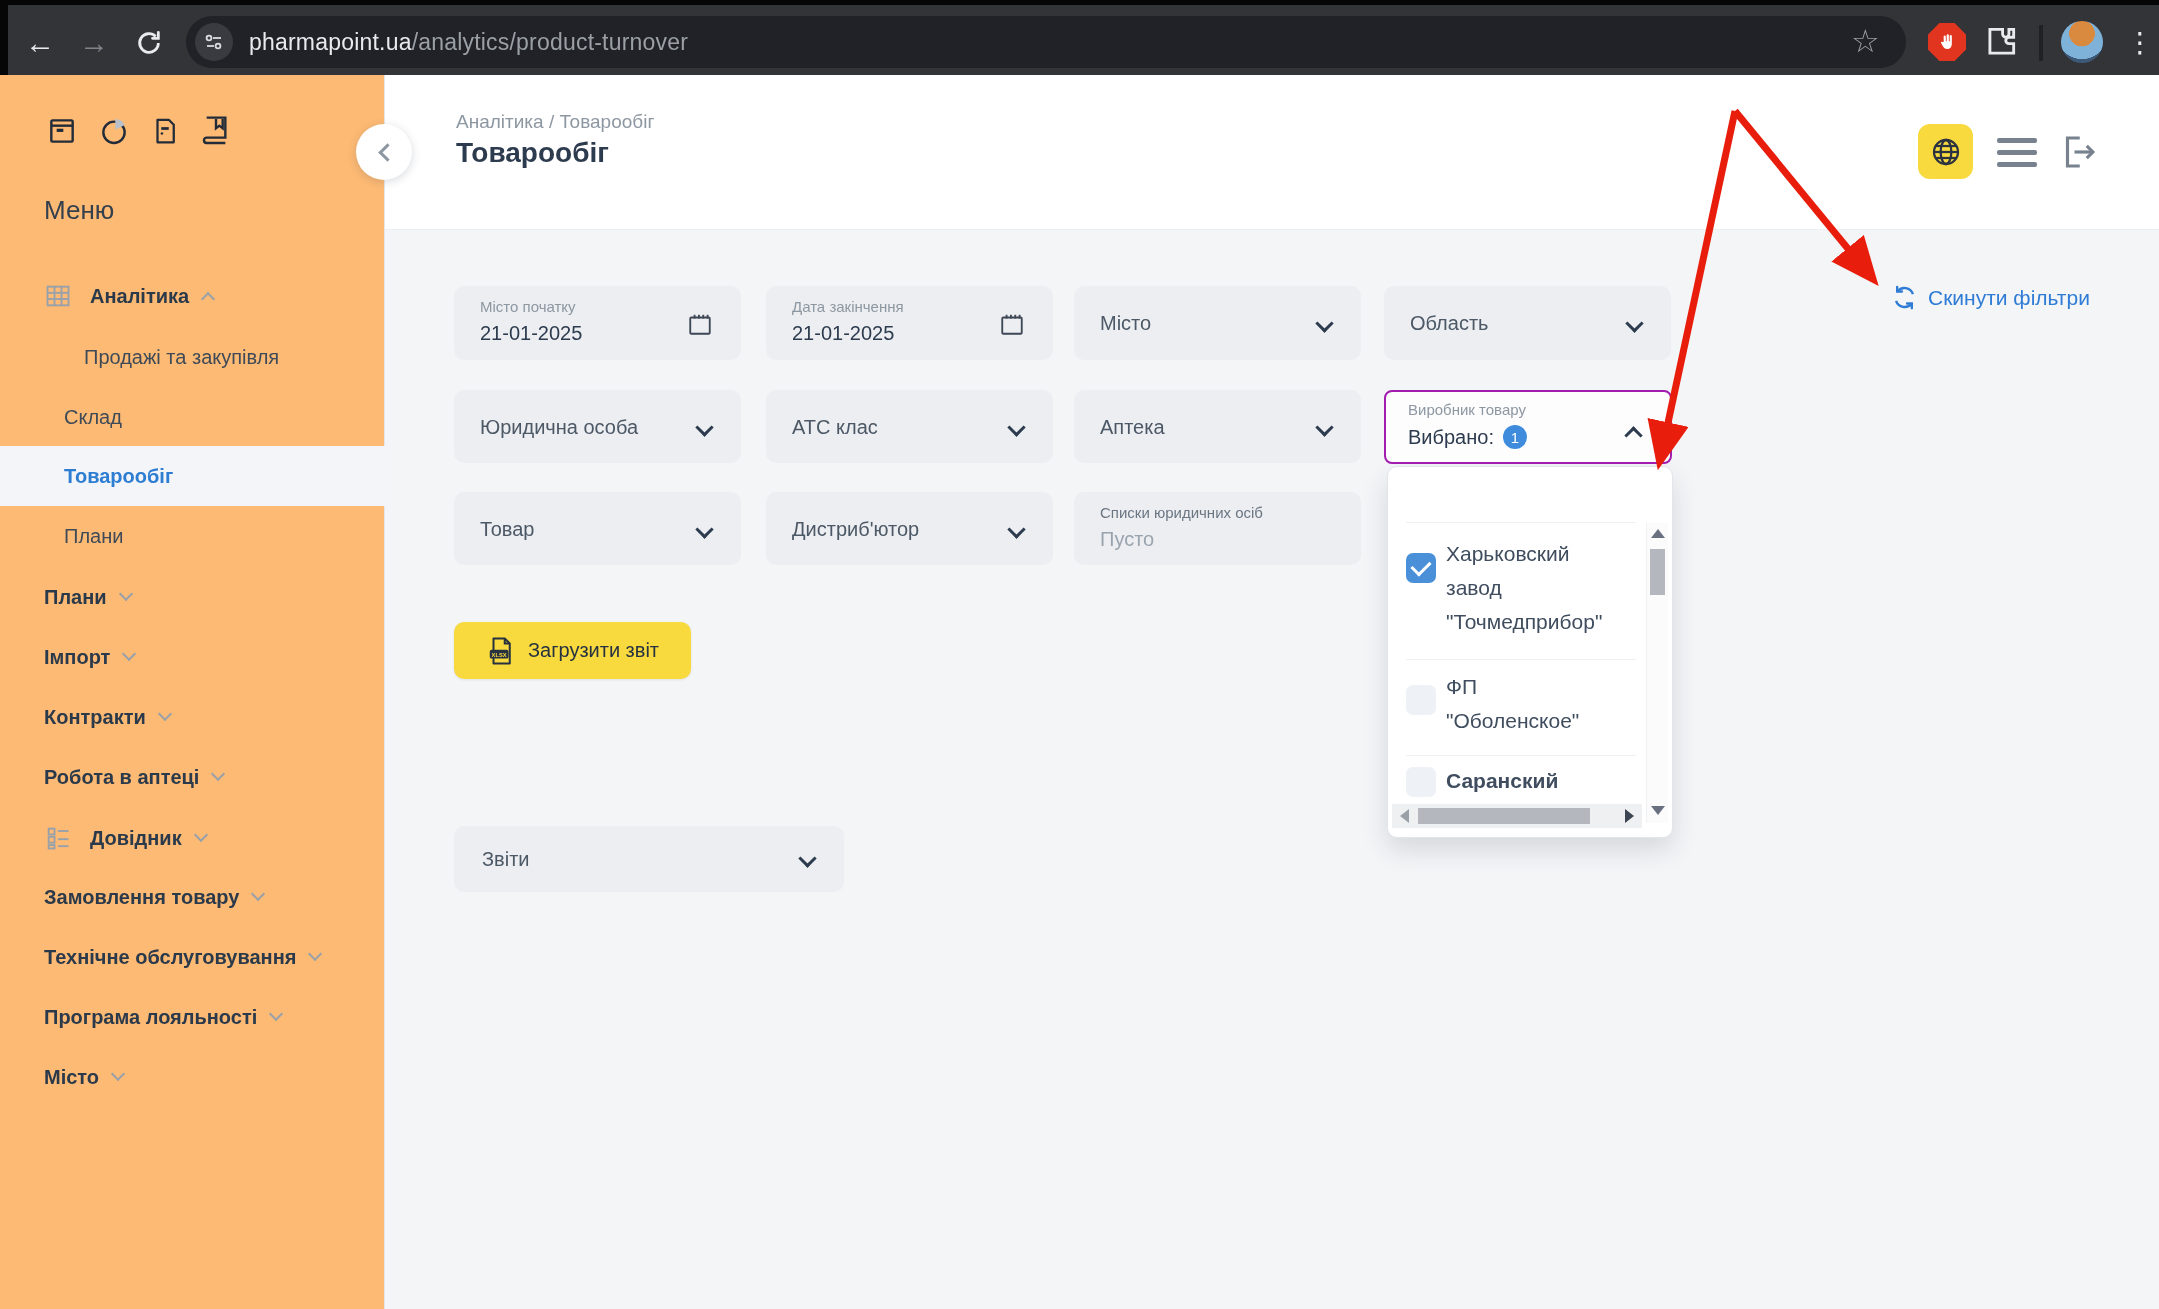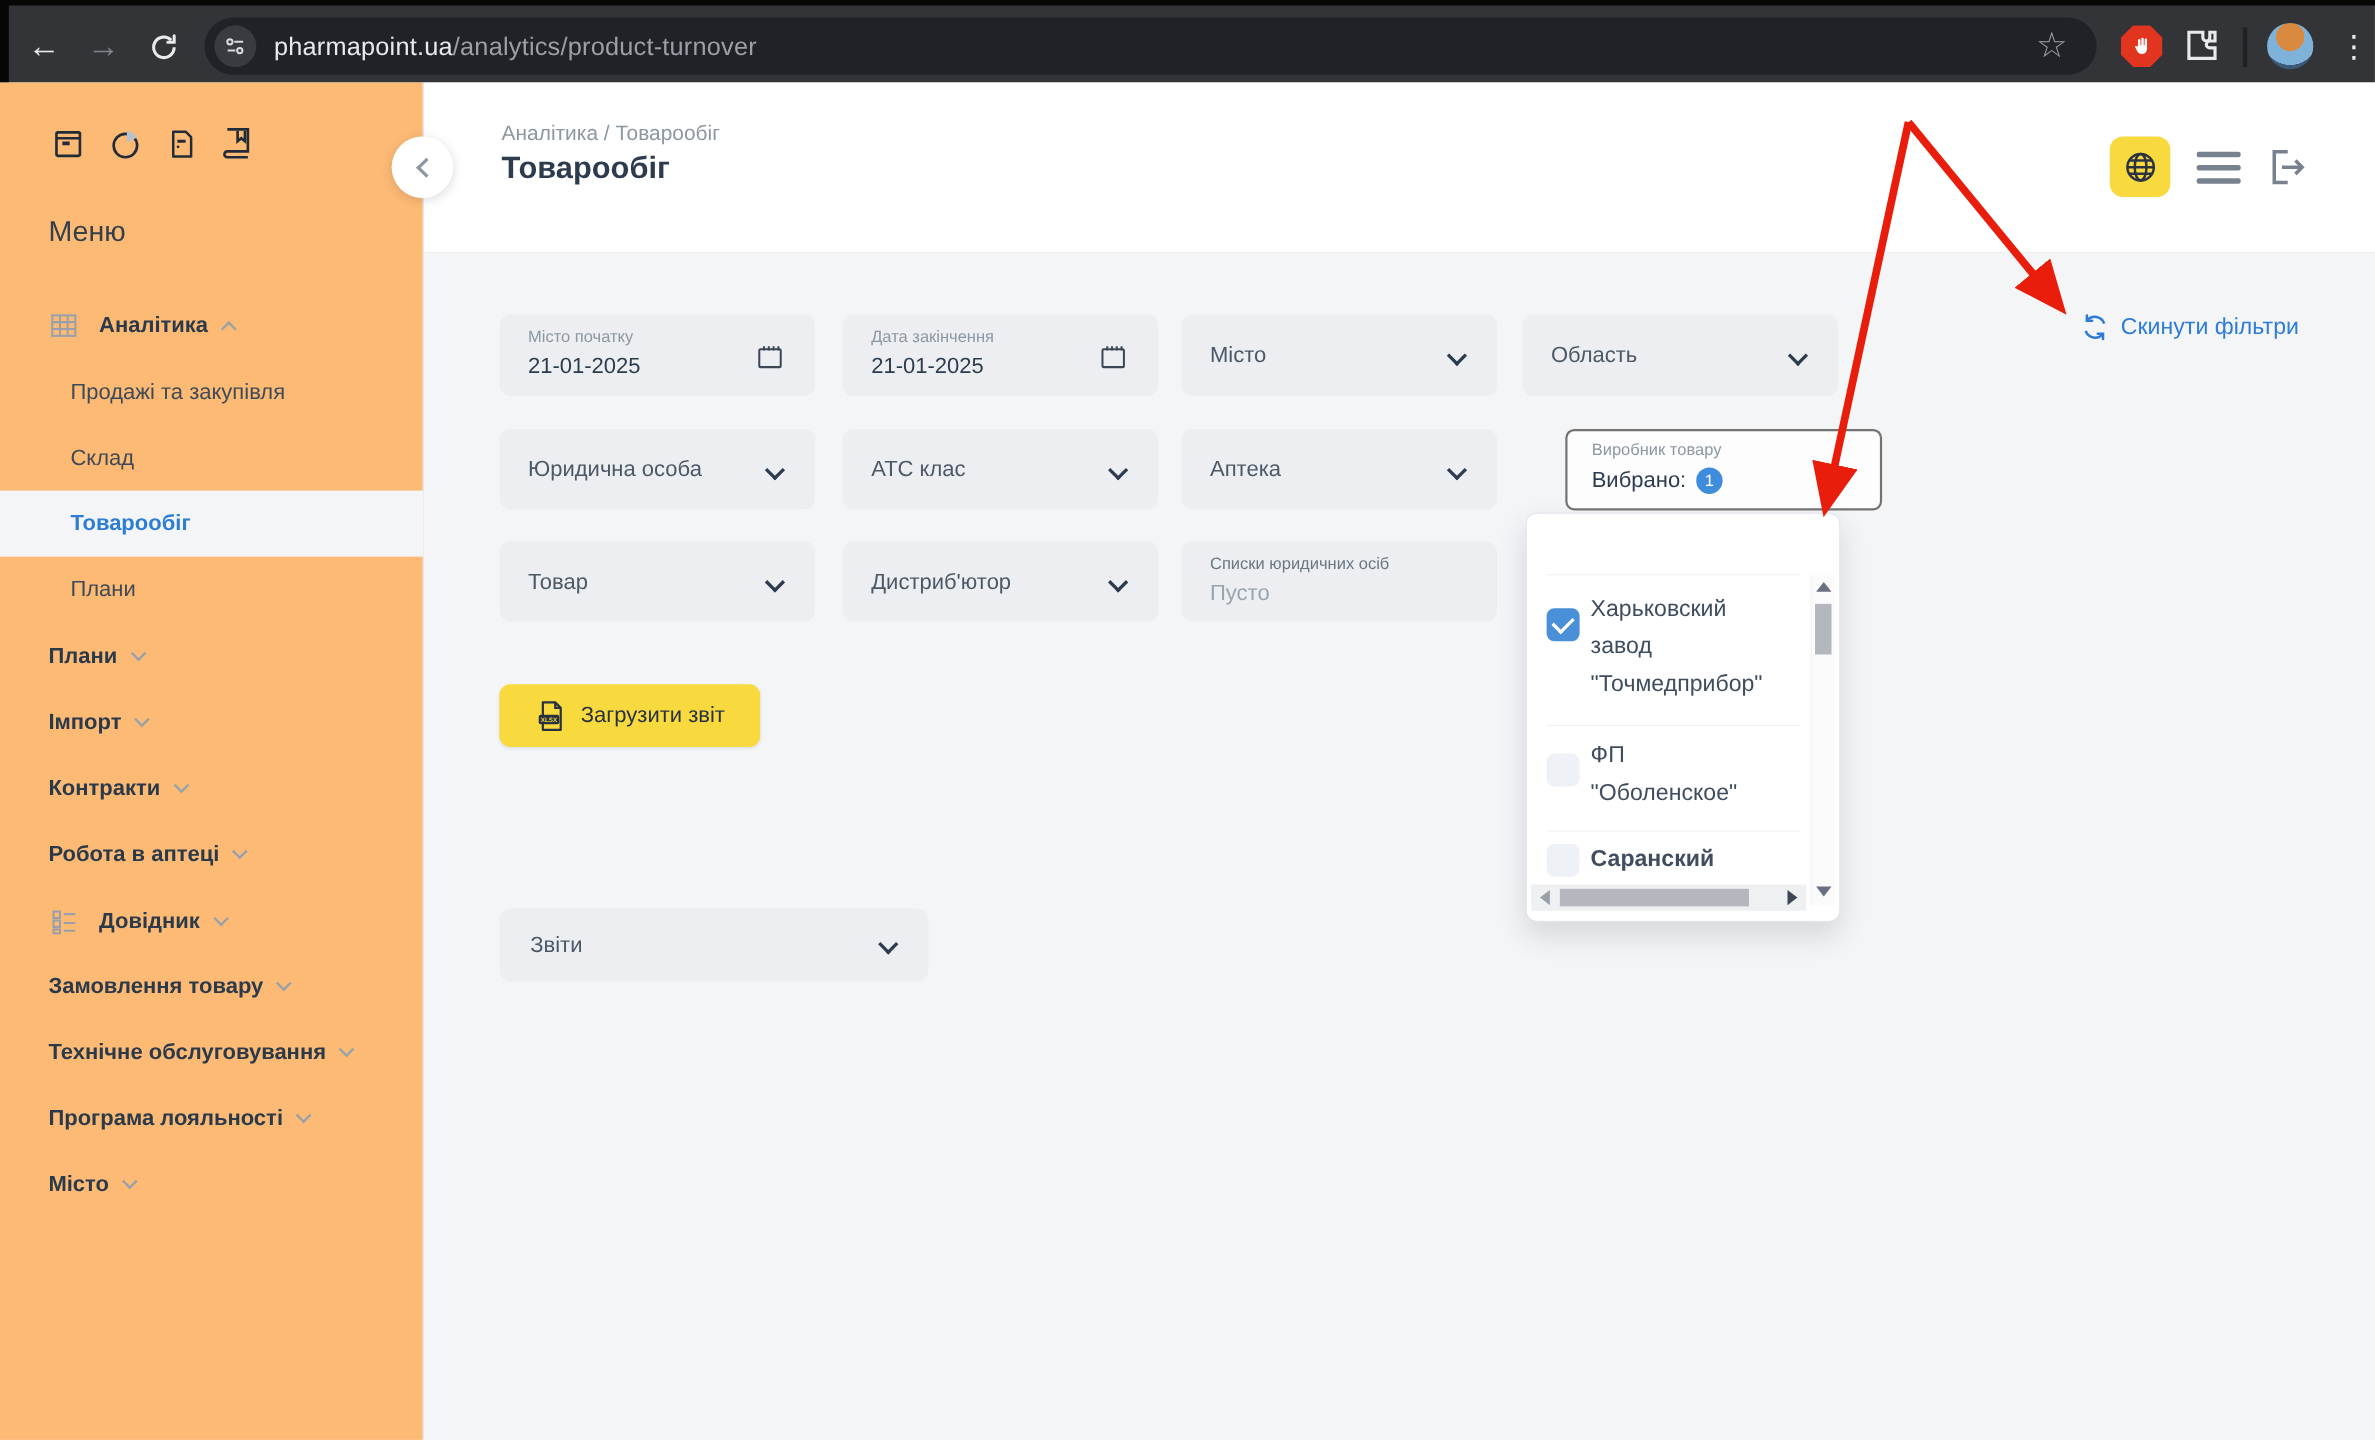--- a/index.html
+++ b/index.html
@@ -67,22 +67,22 @@
   .pill .lab { position:absolute; left:26px; top:12px; font-size:15px; color:#8d97a1; }
   .pill .val { position:absolute; left:26px; top:36px; font-size:20px; color:#2d3b4e; }
   .pill .ph  { position:absolute; left:26px; top:0; height:74px; display:flex; align-items:center;
                font-size:20px; color:#4c5866; }
   .pill .ghost { color:#9aa4ae; }
   .bigchv { position:absolute; right:30px; top:31px; width:13px; height:13px; border-right:3px solid #2d3b4e;
             border-bottom:3px solid #2d3b4e; transform:rotate(45deg); }
   .bigchv.up { transform:rotate(-135deg); top:37px; }
   .cal { position:absolute; right:28px; top:25px; }
 
-  .combo-open { position:absolute; left:1038px; top:160px; width:288px; height:74px; background:#fdfdfe;
-                border:2px solid #737373; border-radius:8px; z-index:10; }
+  .combo-open { position:absolute; left:999px; top:160px; width:288px; height:74px; background:#fdfdfe;
+                border:2px solid #a21caf; border-radius:8px; z-index:10; }
   .combo-open .lab { position:absolute; left:22px; top:9px; font-size:15px; color:#8d97a1; }
   .combo-open .selrow { position:absolute; left:22px; top:33px; display:flex; align-items:center; gap:9px;
                         font-size:20px; color:#2d3b4e; }
   .badge { width:24px; height:24px; border-radius:50%; background:#3f8cdd; color:#fff; font-size:15px;
            display:flex; align-items:center; justify-content:center; }
 
   .ddl { position:absolute; left:1002px; top:236px; width:286px; height:372px; background:#fff;
          border:1px solid #e2e6ea; border-radius:10px; box-shadow:0 12px 26px rgba(30,40,60,.14);
          z-index:9; overflow:hidden; }
   .ddl .srch { position:absolute; left:0; top:0; right:0; height:55px; }
@@ -192,21 +192,21 @@
             <rect x="3" y="4" width="18" height="16"></rect>
             <line x1="3" y1="9.3" x2="21" y2="9.3"></line>
             <line x1="3" y1="14.6" x2="21" y2="14.6"></line>
             <line x1="9" y1="4" x2="9" y2="20"></line>
             <line x1="15" y1="4" x2="15" y2="20"></line>
           </svg>
       </span>
       <span class="m-top after-ic">Аналітика</span>
       <span class="chv up"></span>
     </div>
-    <div class="m-row" style="top:252px;">
+    <div class="m-row" style="top:252px;padding-left:20px;">
         <span class="m-sub">Продажі та закупівля</span>
       </div>
     <div class="m-row" style="top:312px;">
         <span class="m-sub">Склад</span>
       </div>
     <div class="m-row active" style="top:371px;">
         <span class="m-sub">Товарообіг</span>
       </div>
     <div class="m-row" style="top:431px;">
         <span class="m-sub">Плани</span>

